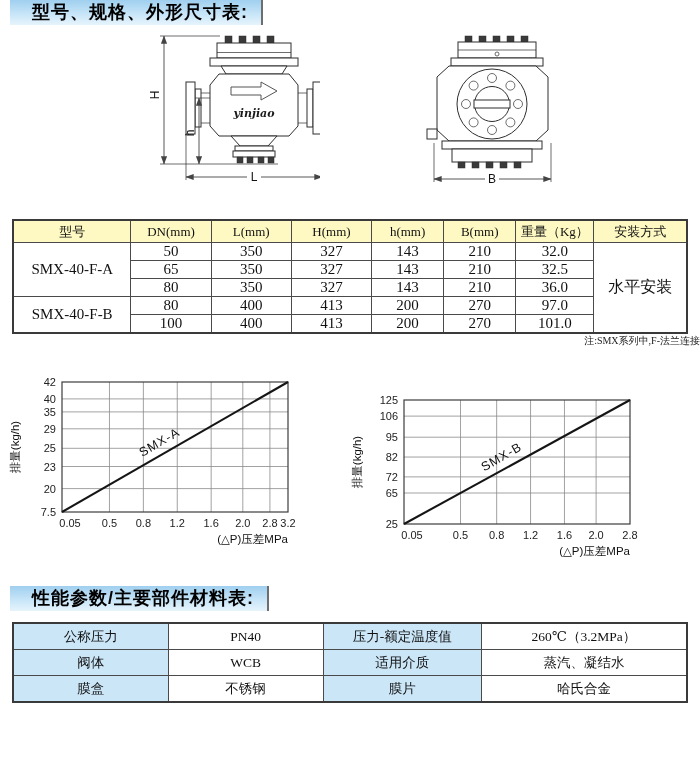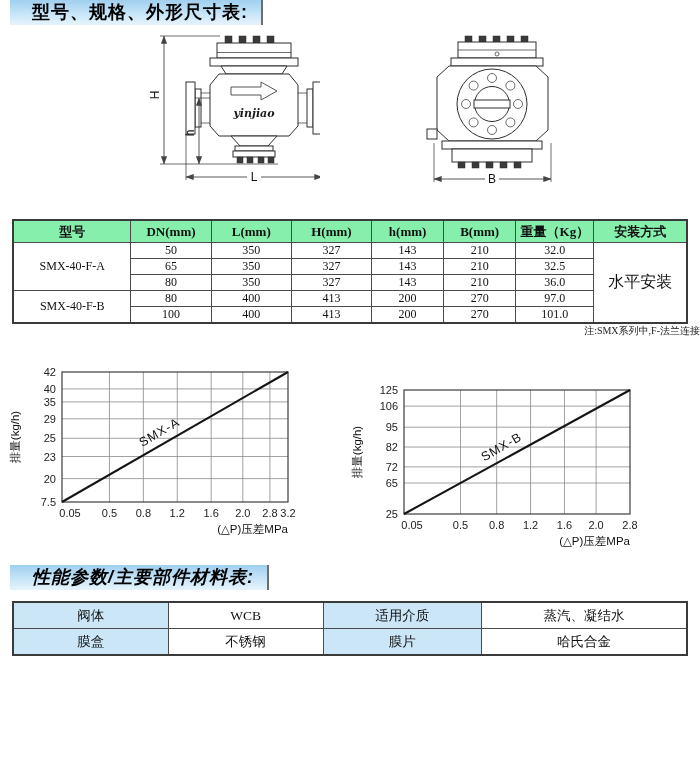--- a/index.html
+++ b/index.html
@@ -21,29 +21,29 @@
   .bolt{fill:#3a3a3a;stroke:#2e2e2e;stroke-width:0.5;}
   .dim{stroke:#444;stroke-width:0.9;fill:none;}
   .dimtxt{font-size:12px;fill:#111;font-family:"Liberation Sans","DejaVu Sans",sans-serif;}
   .logo{font-size:11px;font-style:italic;font-weight:bold;fill:#1a1a1a;
         font-family:"DejaVu Serif","Liberation Serif",serif;}
   .tblwrap{margin:20px 12px 0 12px;}
   table{border-collapse:collapse;width:676px;table-layout:fixed;
         font-family:"Liberation Serif","DejaVu Serif",serif;color:#111;
         border:2px solid #3a3a3a;}
   th,td{border:1px solid #4a4a4a;text-align:center;padding:0;}
-  #dimTable th{background:#86efac;height:21px;font-size:13px;font-weight:bold;}
-  #dimTable td{height:15px;font-size:12px;}
+  #dimTable th{background:#fef9c3;height:21px;font-size:13px;font-weight:normal;}
+  #dimTable td{height:15px;font-size:15px;}
   .note{margin:0 0 0 16px;font-size:10px;color:#222;
         font-family:"Liberation Serif","DejaVu Serif",serif;text-align:right;}
   .row2{margin-top:33px;}
   .charts{margin:18px 0 0 6px;white-space:nowrap;}
   .charts svg{display:inline-block;vertical-align:top;}
   #chartB{margin-left:6px;}
-  .row3{margin-top:15px;font-style:italic;}
+  .row3{margin-top:26px;}
   .tbl2wrap{margin:11px 12px 0 12px;}
   #matTable td{height:25px;font-size:13.5px;}
   #matTable td.lbl{background:#cbe6f7;}
 </style>
 </head>
 <body>
 
 <div class="page">
 
   <div class="barrow row1">
@@ -322,20 +322,26 @@
   <div class="tbl2wrap">
     <table id="matTable">
       <colgroup>
         <col style="width:23%">
           <col style="width:23%">
           <col style="width:23.5%">
           <col style="width:30.5%">
       </colgroup>
       <tbody>
           <tr>
+            <td class="lbl">公称压力</td>
+            <td>PN40</td>
+            <td class="lbl">压力-额定温度值</td>
+            <td>260℃（3.2MPa）</td>
+          </tr>
+          <tr>
             <td class="lbl">阀体</td>
             <td>WCB</td>
             <td class="lbl">适用介质</td>
             <td>蒸汽、凝结水</td>
           </tr>
           <tr>
             <td class="lbl">膜盒</td>
             <td>不锈钢</td>
             <td class="lbl">膜片</td>
             <td>哈氏合金</td>

